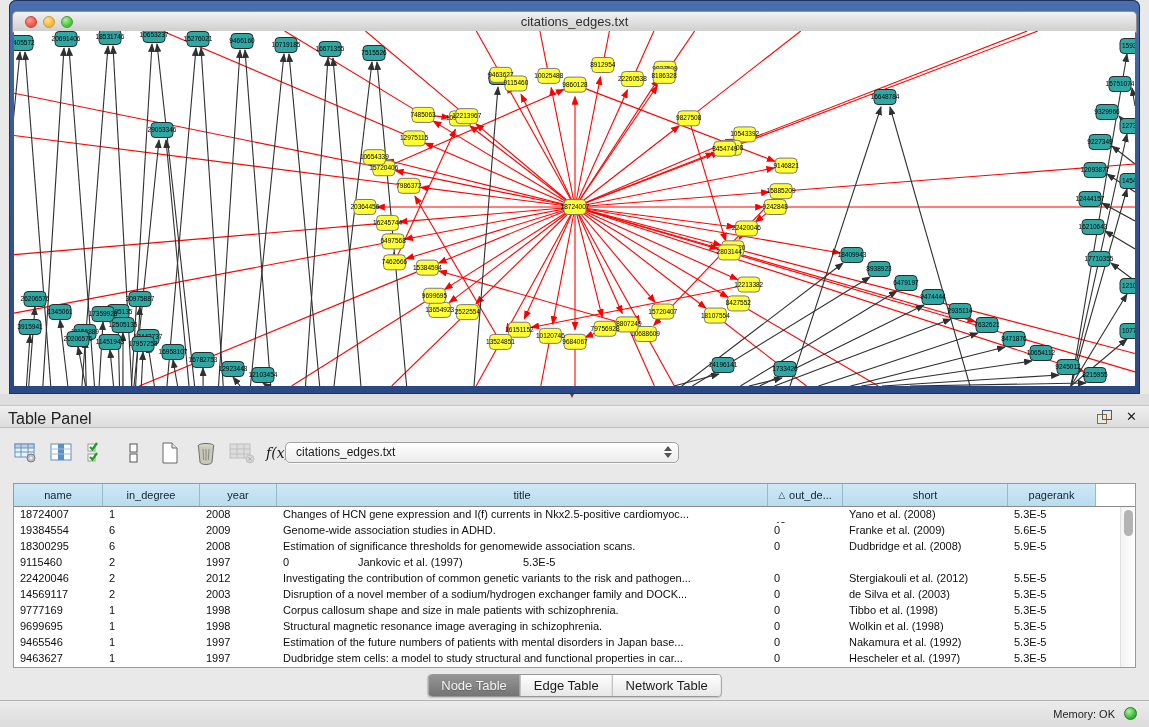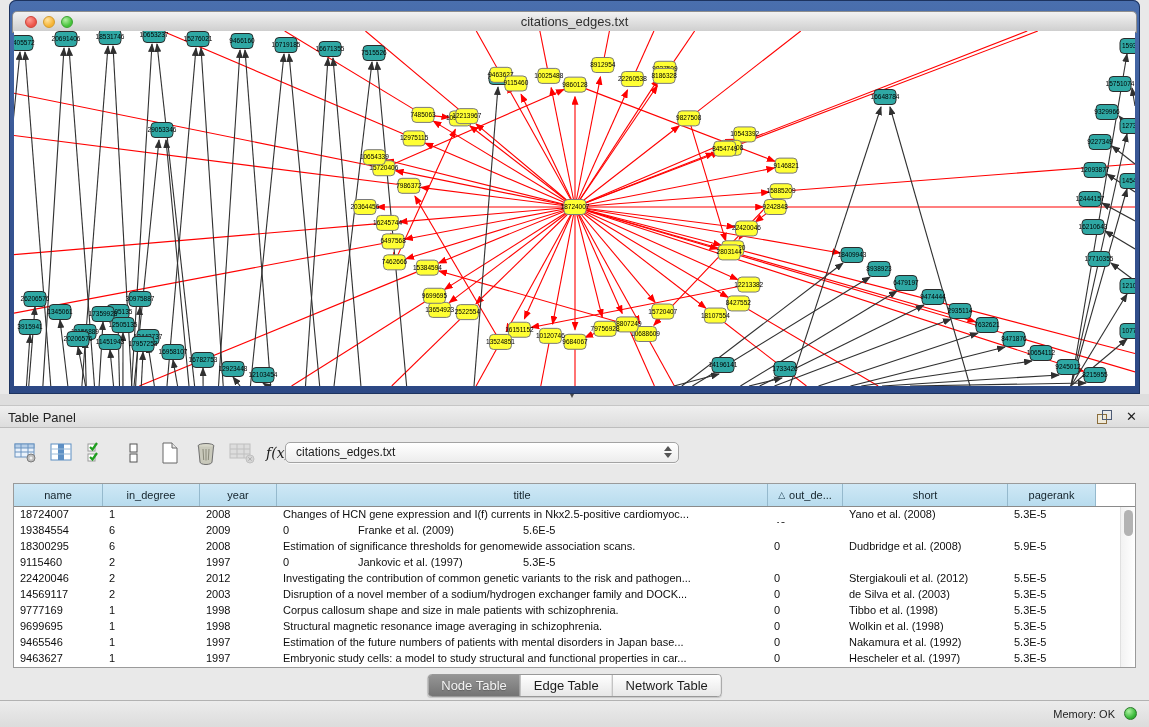--- a/index.html
+++ b/index.html
@@ -34,21 +34,21 @@
   .gnode-label{font-size:6.5px;fill:#000;}
   
   #divider{position:absolute;left:0;top:394px;width:1149px;height:11px;background:#dedede;}
   #divider .split-arrow{position:absolute;left:570px;top:-3px;font-size:8px;color:#4a4a4a;}
   
   #panel-header{
     position:absolute;left:0;top:405px;width:1149px;height:23px;
     background:linear-gradient(180deg,#efefef,#dddddd);
     border-top:1px solid #c6c6c6;border-bottom:1px solid #bdbdbd;box-sizing:border-box;
   }
-  #panel-header .ph-title{position:absolute;left:8px;top:4px;font-size:13px;color:#222;}
+  #panel-header .ph-title{position:absolute;left:8px;top:4px;font-size:16px;color:#222;}
   .float-ic{position:absolute;right:38px;top:4px;width:14px;height:14px;}
   .float-ic .sq1{position:absolute;left:0;top:4px;width:8px;height:8px;border:1px solid #8a6d3b;background:#efe9d8;}
   .float-ic .sq2{position:absolute;left:5px;top:0;width:8px;height:8px;border:1px solid #4c5a74;background:transparent;}
   .close-ic{position:absolute;right:12px;top:3px;font-size:13px;font-weight:bold;color:#1c1c1c;}
   
   #panel-body{position:absolute;left:0;top:428px;width:1149px;height:272px;background:#e9e9e9;}
   #toolbar{position:absolute;left:12px;top:10px;height:30px;display:flex;align-items:center;gap:8px;}
   .icon-btn{width:28px;height:26px;display:flex;align-items:center;justify-content:center;}
   .fx{font-style:italic;font-family:"DejaVu Serif","Liberation Serif",serif;font-size:14px;color:#1a1a1a;}
   #dropdown{
@@ -792,20 +792,21 @@
           <div class="td" style="width: 77px;">2008</div>
           <div class="td" style="width: 491px;">Changes of HCN gene expression and I(f) currents in Nkx2.5-positive cardiomyoc...</div>
           <div class="td" style="width: 75px; margin-top: 12px;">49</div>
           <div class="td" style="width: 165px;">Yano et al. (2008)</div>
           <div class="td" style="width: 88px;">5.3E-5</div>
         </div>
         <div class="trow">
           <div class="td" style="width: 89px;">19384554</div>
           <div class="td" style="width: 97px;">6</div>
           <div class="td" style="width: 77px;">2009</div>
+          <div class="td" style="width: 491px;">Genome-wide association studies in ADHD.</div>
           <div class="td" style="width: 75px;">0</div>
           <div class="td" style="width: 165px;">Franke et al. (2009)</div>
           <div class="td" style="width: 88px;">5.6E-5</div>
         </div>
         <div class="trow">
           <div class="td" style="width: 89px;">18300295</div>
           <div class="td" style="width: 97px;">6</div>
           <div class="td" style="width: 77px;">2008</div>
           <div class="td" style="width: 491px;">Estimation of significance thresholds for genomewide association scans.</div>
           <div class="td" style="width: 75px;">0</div>
@@ -862,21 +863,21 @@
           <div class="td" style="width: 77px;">1997</div>
           <div class="td" style="width: 491px;">Estimation of the future numbers of patients with mental disorders in Japan base...</div>
           <div class="td" style="width: 75px;">0</div>
           <div class="td" style="width: 165px;">Nakamura et al. (1992)</div>
           <div class="td" style="width: 88px;">5.3E-5</div>
         </div>
         <div class="trow">
           <div class="td" style="width: 89px;">9463627</div>
           <div class="td" style="width: 97px;">1</div>
           <div class="td" style="width: 77px;">1997</div>
-          <div class="td" style="width: 491px;">Embryonic study cells: a model to study structural and functional properties in car...</div>
+          <div class="td" style="width: 491px;">Dudbridge stem cells: a model to study structural and functional properties in car...</div>
           <div class="td" style="width: 75px;">0</div>
           <div class="td" style="width: 165px;">Hescheler et al. (1997)</div>
           <div class="td" style="width: 88px;">5.3E-5</div>
         </div>
       </div>
     <div id="vscroll">
         <div class="thumb"></div>
       </div>
   </div>
 

